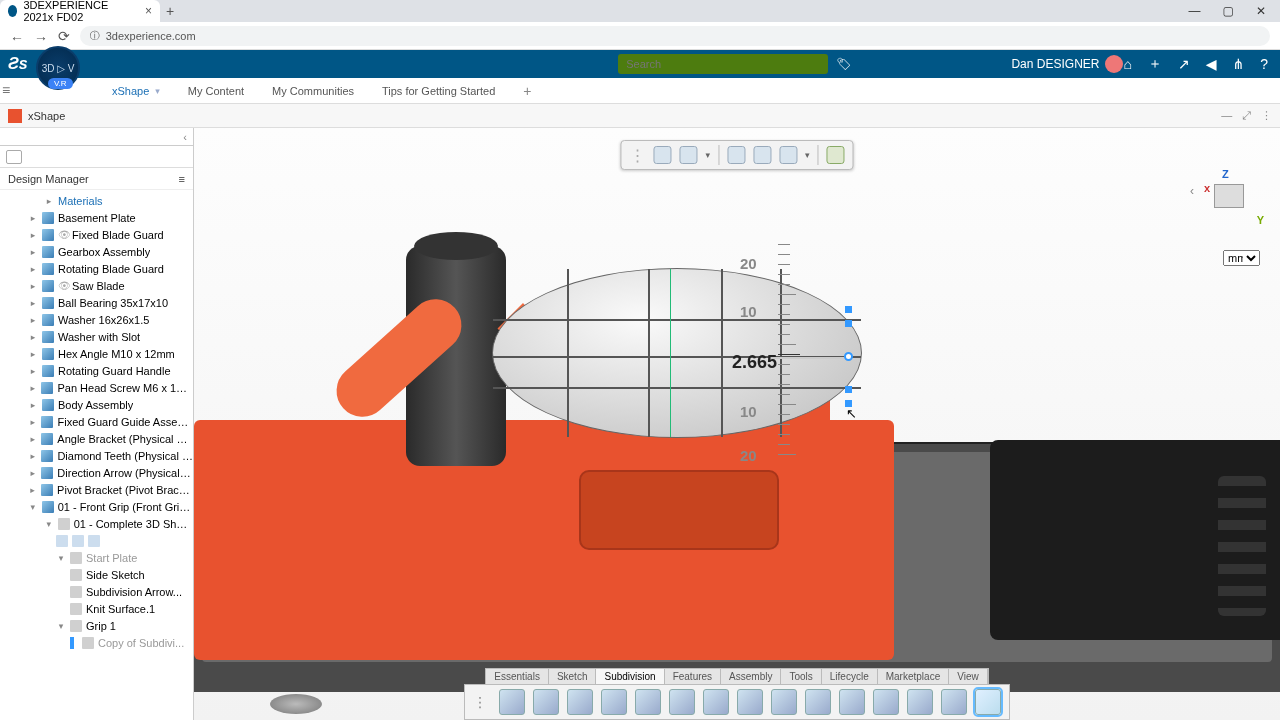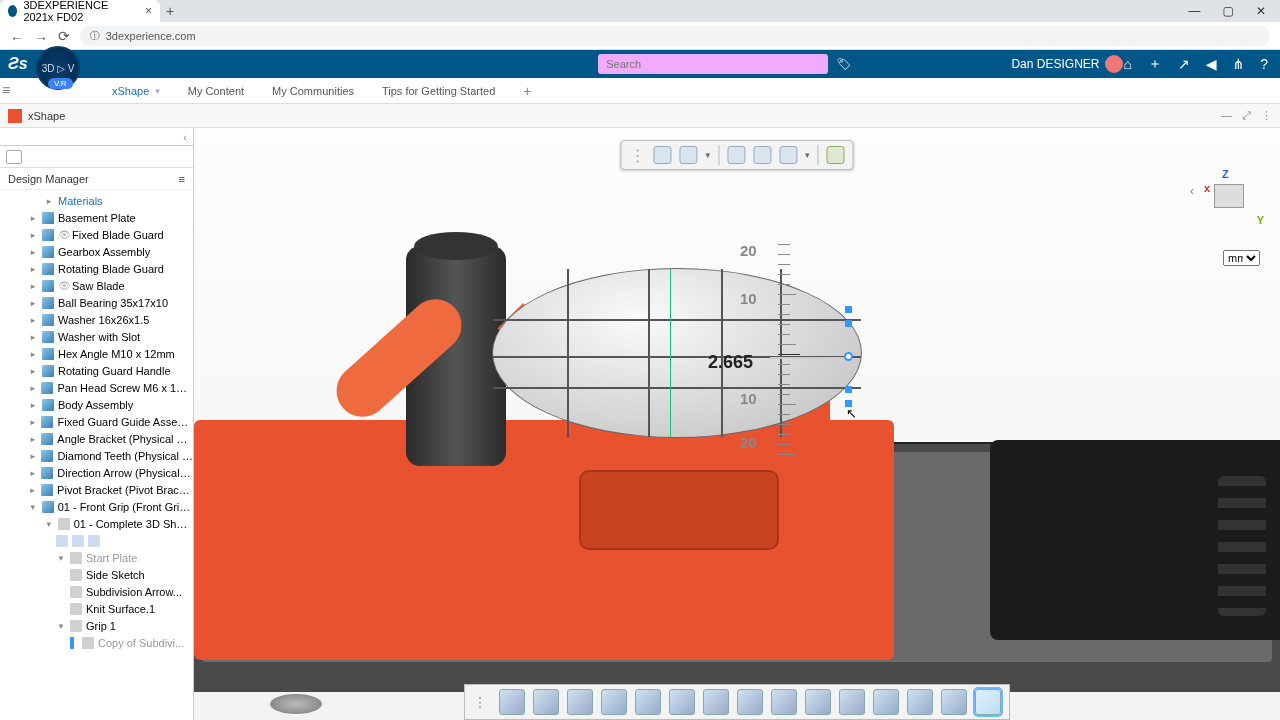--- a/index.html
+++ b/index.html
@@ -15,21 +15,21 @@
   .addrbar { background: #fff; height: 28px; display: flex; align-items: center; gap: 10px; padding: 0 10px; border-bottom: 1px solid #ddd;}
   .addrbar .navicon { color: #555; font-size: 14px; }
   .urlbox { flex: 1; background: #f1f3f4; border-radius: 14px; height: 20px; display: flex; align-items: center; padding: 0 10px; font-size: 11px; color: #555; gap:6px;}
 
   
   .appheader { background: #005686; height: 28px; display: flex; align-items: center; color: #fff; font-size: 12px; padding-left: 8px; position: relative;}
   .ds-logo { font-style: italic; font-weight: bold; font-size: 16px; margin-right: 60px;}
   .compass { position: absolute; left: 36px; top: -4px; width: 44px; height: 44px; border-radius: 50%; background: radial-gradient(circle,#0a3d6b,#022a4d); border:2px solid #0a3d6b; z-index:5; display:flex; align-items:center; justify-content:center; color:#cde; font-size:10px;}
   .brand b { font-weight: bold; }
   .search { margin-left: auto; margin-right: 8px; }
-  .search input { width: 230px; height: 20px; border-radius: 3px; border: none; background: #f0abfc; padding: 0 8px; font-size: 11px;}
+  .search input { width: 210px; height: 20px; border-radius: 3px; border: none; background: #4d7c0f; padding: 0 8px; font-size: 11px;}
   .hdr-icons { display: flex; gap: 16px; align-items: center; margin-right: 12px; }
   .hdr-icons .ic { color: #fff; font-size: 14px; }
   .user { display:flex; align-items:center; gap:6px; font-size:12px;}
   .avatar { width:18px; height:18px; border-radius:50%; background:#e77; display:inline-block;}
 
   
   .tabsrow { background: #fff; height: 26px; display: flex; align-items: center; padding-left: 14px; gap: 28px; font-size: 11px; color: #555; border-bottom: 1px solid #ddd; position:relative;}
   .tabsrow .hamb { position:absolute; left:2px; top:4px; color:#777; font-size:14px;}
   .tabsrow .active { color: #1b6fb5; }
   .tabsrow .plus { color:#888; font-size:14px;}
@@ -97,22 +97,22 @@
   .grip .w3{left:62%; top:0; bottom:0; width:0;}
   .grip .w4{left:78%; top:0; bottom:0; width:0;}
   .grip .h1{left:0; right:0; top:30%; height:0;}
   .grip .h2{left:0; right:0; top:52%; height:0;}
   .grip .h3{left:0; right:0; top:70%; height:0;}
   .grip .axis{position:absolute; left:48%; top:0; bottom:0; width:0; border-left:1px solid #2b7;}
   .knob{position:absolute; left:76px; bottom:6px; width:52px; height:20px; background:radial-gradient(ellipse,#bbb,#777); border-radius:50%;}
 
   .ruler{ position:absolute; left:584px; top:116px; width:24px; height:220px;}
   .ruler .tick{position:absolute; left:0; width:12px; height:1px; background:#888;}
-  .rlabel{position:absolute; font-size:15px; font-weight:bold; color:#888;}
-  .dimval{ position:absolute; left:514px; top:224px; font-size:18px; font-weight:bold; color:#222;}
+  .rlabel{position:absolute; font-size:15px; font-weight:bold; color:#888;margin-top:13px;}
+  .dimval{ position:absolute; left:538px; top:224px; font-size:18px; font-weight:bold; color:#222;}
   .handle-dot{position:absolute; width:9px; height:9px; background:#fff; border:2px solid #39f; border-radius:50%;}
   .handle-sq{position:absolute; width:7px; height:7px; background:#39f;}
   .dim-line{position:absolute; left:576px; top:229px; width:80px; height:2px; background:#ccc;}
   .cursor{position:absolute; left:652px; top:278px; font-size:13px;}
 
   
   .palette { position:absolute; bottom:0; left:50%; transform:translateX(-50%); display:flex; flex-direction:column; align-items:center;}
   .ptabs { display:flex; font-size:10px; background:#e5e5e5; border:1px solid #bbb; border-bottom:none;}
   .ptabs div{ padding:2px 8px; border-right:1px solid #bbb; color:#555;}
   .ptabs .on{ background:#f7f7f7; color:#000;}
@@ -419,20 +419,31 @@
     <div class="dim-line"></div>
     <span class="dimval">2.665</span>
     <div class="handle-dot" style="left:650px; top:224px;"></div>
     <div class="handle-sq" style="left:651px; top:178px;"></div>
     <div class="handle-sq" style="left:651px; top:192px;"></div>
     <div class="handle-sq" style="left:651px; top:258px;"></div>
     <div class="handle-sq" style="left:651px; top:272px;"></div>
     <span class="cursor">↖</span>
 
     <div class="palette">
+      <div class="ptabs">
+        <div>Essentials</div>
+        <div>Sketch</div>
+        <div class="on">Subdivision</div>
+        <div>Features</div>
+        <div>Assembly</div>
+        <div>Tools</div>
+        <div>Lifecycle</div>
+        <div>Marketplace</div>
+        <div>View</div>
+      </div>
       <div class="picons">
         <span class="grab">⋮</span>
         <div class="pi"></div>
         <div class="pi"></div>
         <div class="pi"></div>
         <div class="pi"></div>
         <div class="pi"></div>
         <div class="pi"></div>
         <div class="pi"></div>
         <div class="pi"></div>

